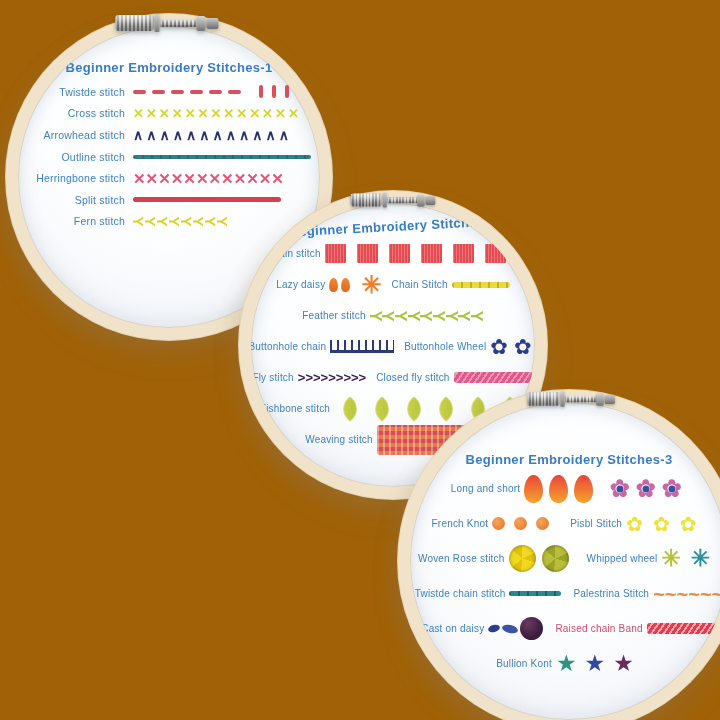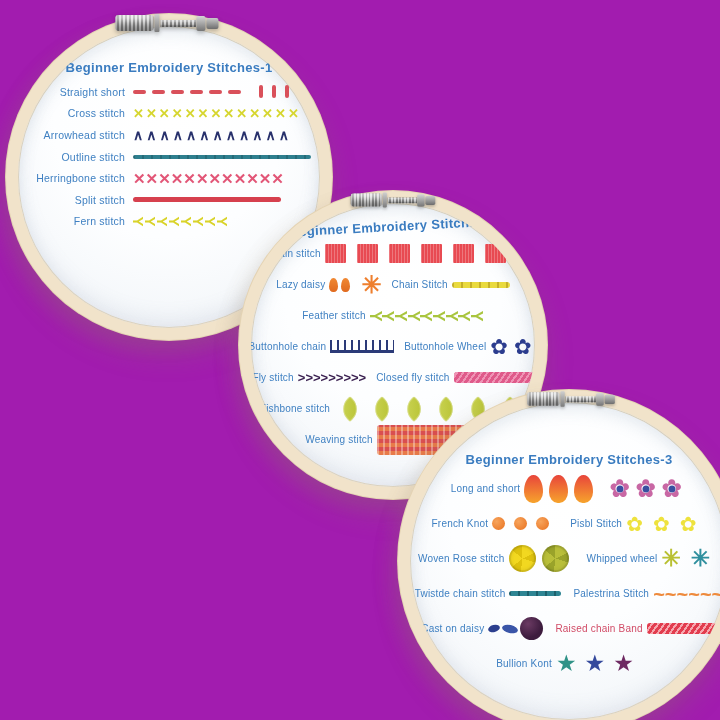--- a/index.html
+++ b/index.html
@@ -1,19 +1,19 @@
 <!DOCTYPE html>
 <html><head>
 <meta charset="utf-8">
 <style>
   * { box-sizing: border-box; margin: 0; padding: 0; }
   html,body { background:#fff; }
   .stage {
     position: relative; width: 720px; height: 720px; overflow: hidden;
-    background: #a21caf; font-family: "Liberation Sans", sans-serif;
+    background: #a16207; font-family: "Liberation Sans", sans-serif;
   }
   .hoop {
     position: absolute; border-radius: 50%;
     border: 12px solid #f1e3ca;
     background: #f1e3ca;
     box-shadow: 0 0 0 1px #e4d3b3, 0 16px 26px rgba(140,125,100,.25), -10px 8px 18px rgba(140,125,100,.12);
   }
   .hoop1 { left: 6px;  top: 14px;  width: 326px; height: 326px; z-index: 1; }
   .hoop2 { left: 239px; top: 191px; width: 308px; height: 308px; z-index: 2; }
   .hoop3 { left: 398px; top: 390px; width: 342px; height: 342px; z-index: 3; }
@@ -77,21 +77,21 @@
         <i class="collar"></i>
         <i class="shaft"></i>
         <i class="nut"></i>
         <i class="cap"></i>
     </div>
     <div class="fabric">
       <span class="title">Beginner Embroidery Stitches-1</span>
       <div class="rows">
           <div class="row">
             <div class="seg">
-              <span class="lab">Straight short</span>
+              <span class="lab">Twistde stitch</span>
               <span class="motif">
                 <i style="width: 13px; height: 4px; background: rgb(217, 80, 90); margin-right: 6px; border-radius: 2px;"></i>
                 <i style="width: 13px; height: 4px; background: rgb(217, 80, 90); margin-right: 6px; border-radius: 2px;"></i>
                 <i style="width: 13px; height: 4px; background: rgb(217, 80, 90); margin-right: 6px; border-radius: 2px;"></i>
                 <i style="width: 13px; height: 4px; background: rgb(217, 80, 90); margin-right: 6px; border-radius: 2px;"></i>
                 <i style="width: 13px; height: 4px; background: rgb(217, 80, 90); margin-right: 6px; border-radius: 2px;"></i>
                 <i style="width: 13px; height: 4px; background: rgb(217, 80, 90); margin-right: 6px; border-radius: 2px;"></i>
               </span>
               <span class="motif" style="margin-left: 12px;">
                 <i style="width: 4px; height: 13px; background: rgb(217, 80, 90); margin-right: 9px; border-radius: 2px;"></i>

